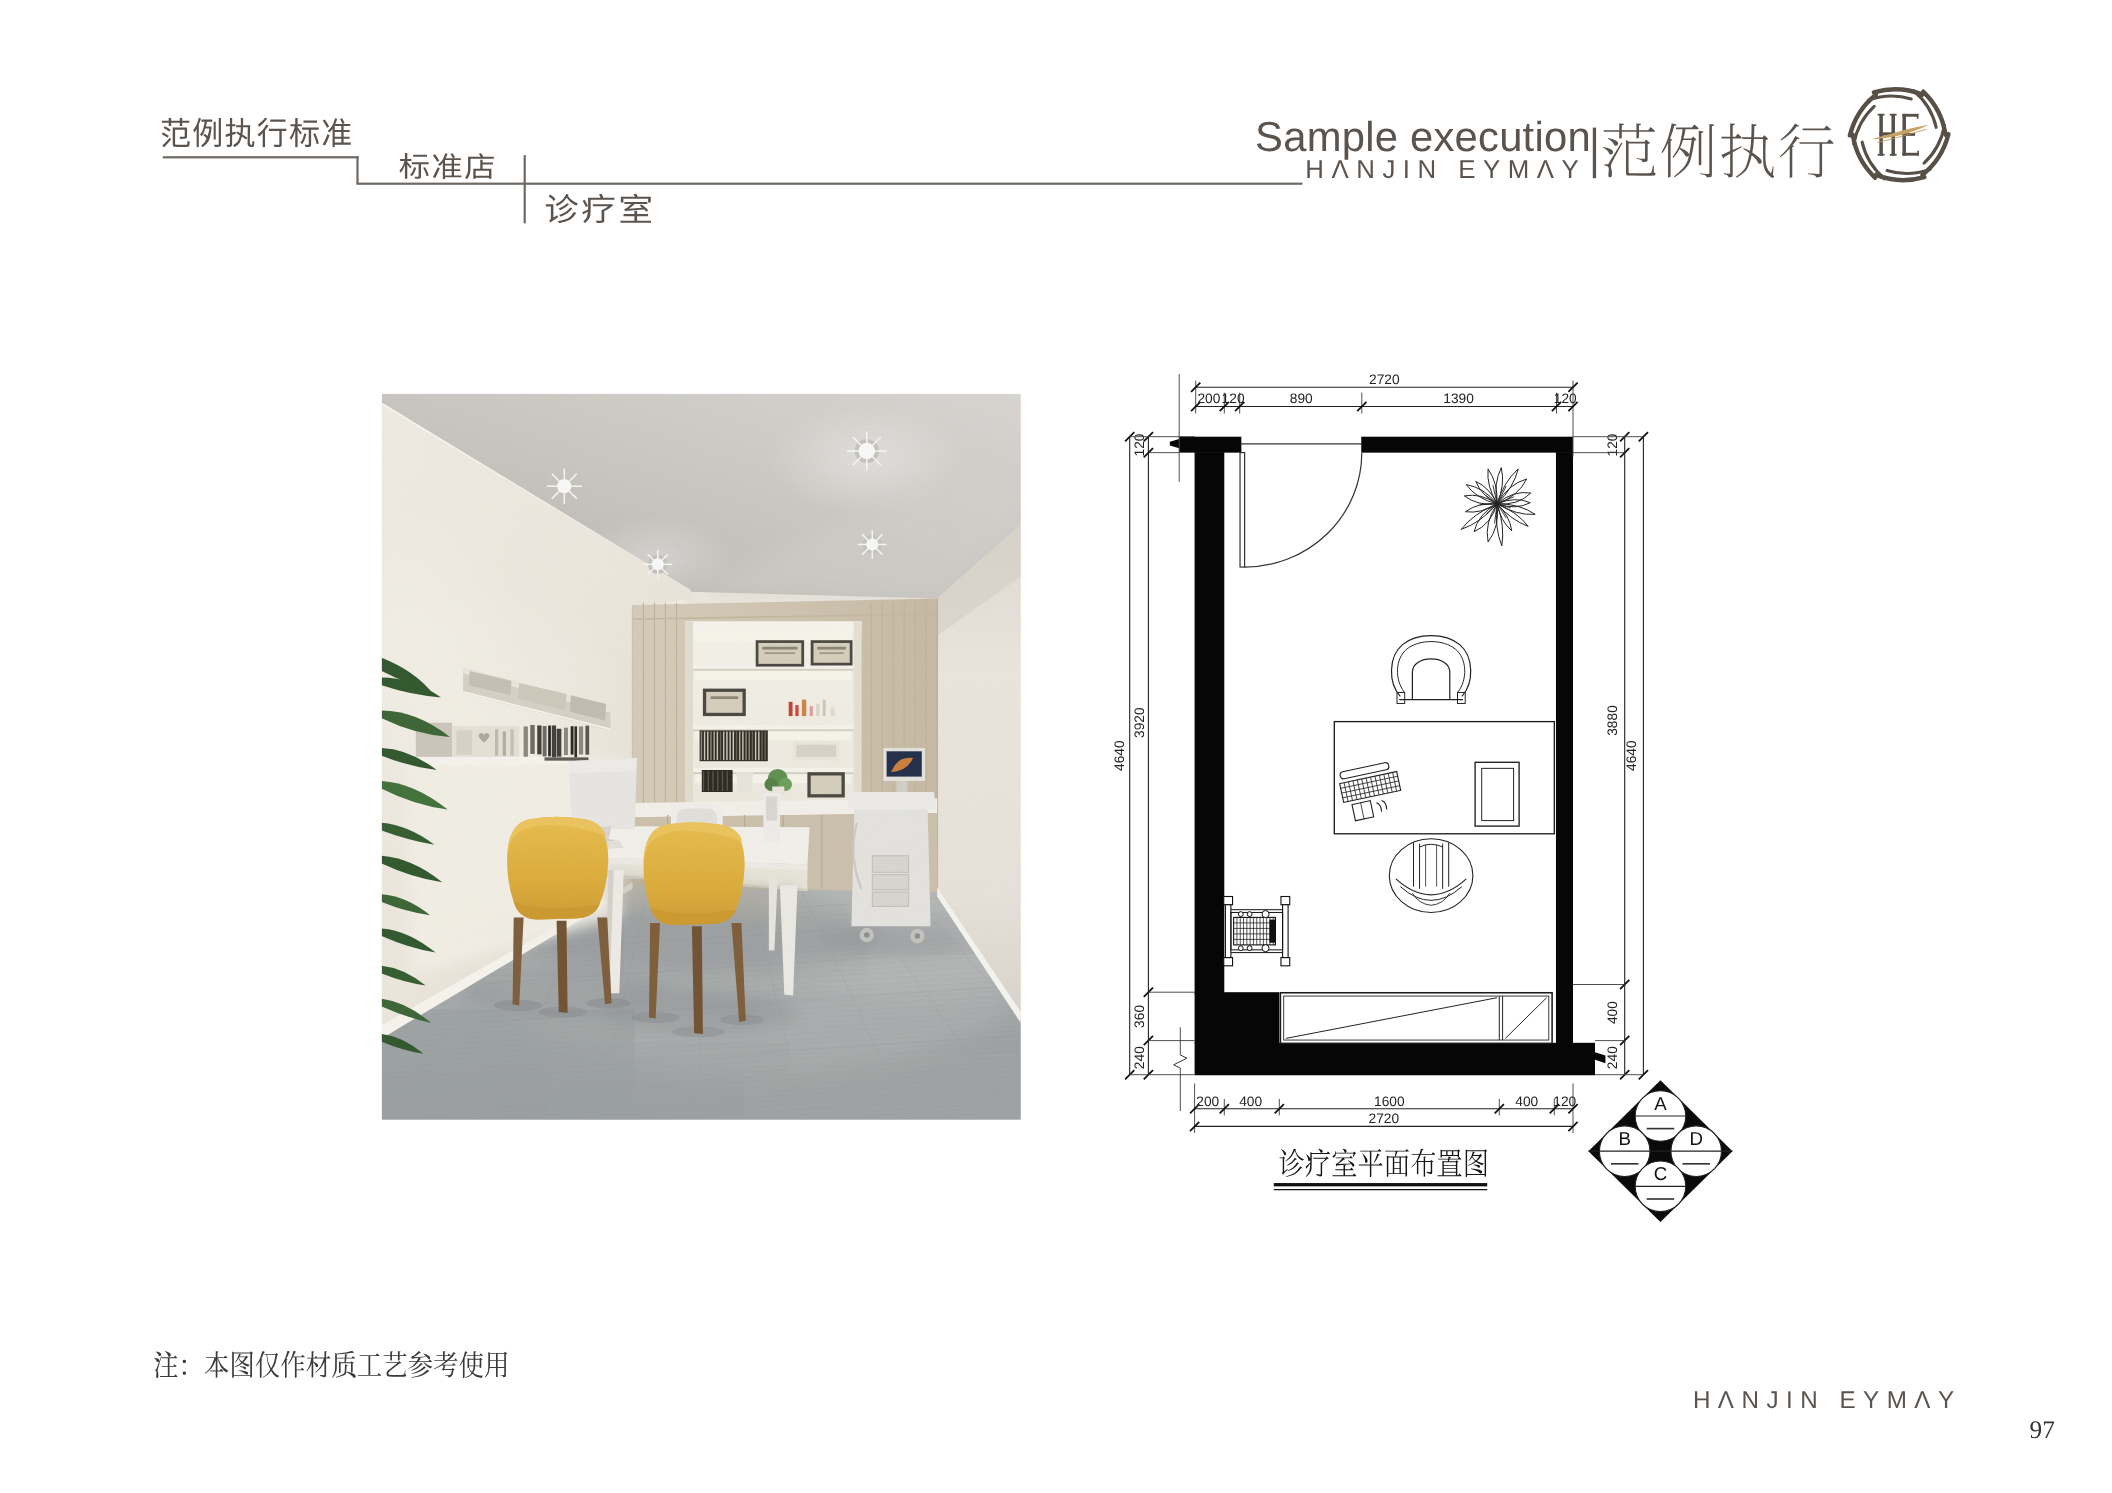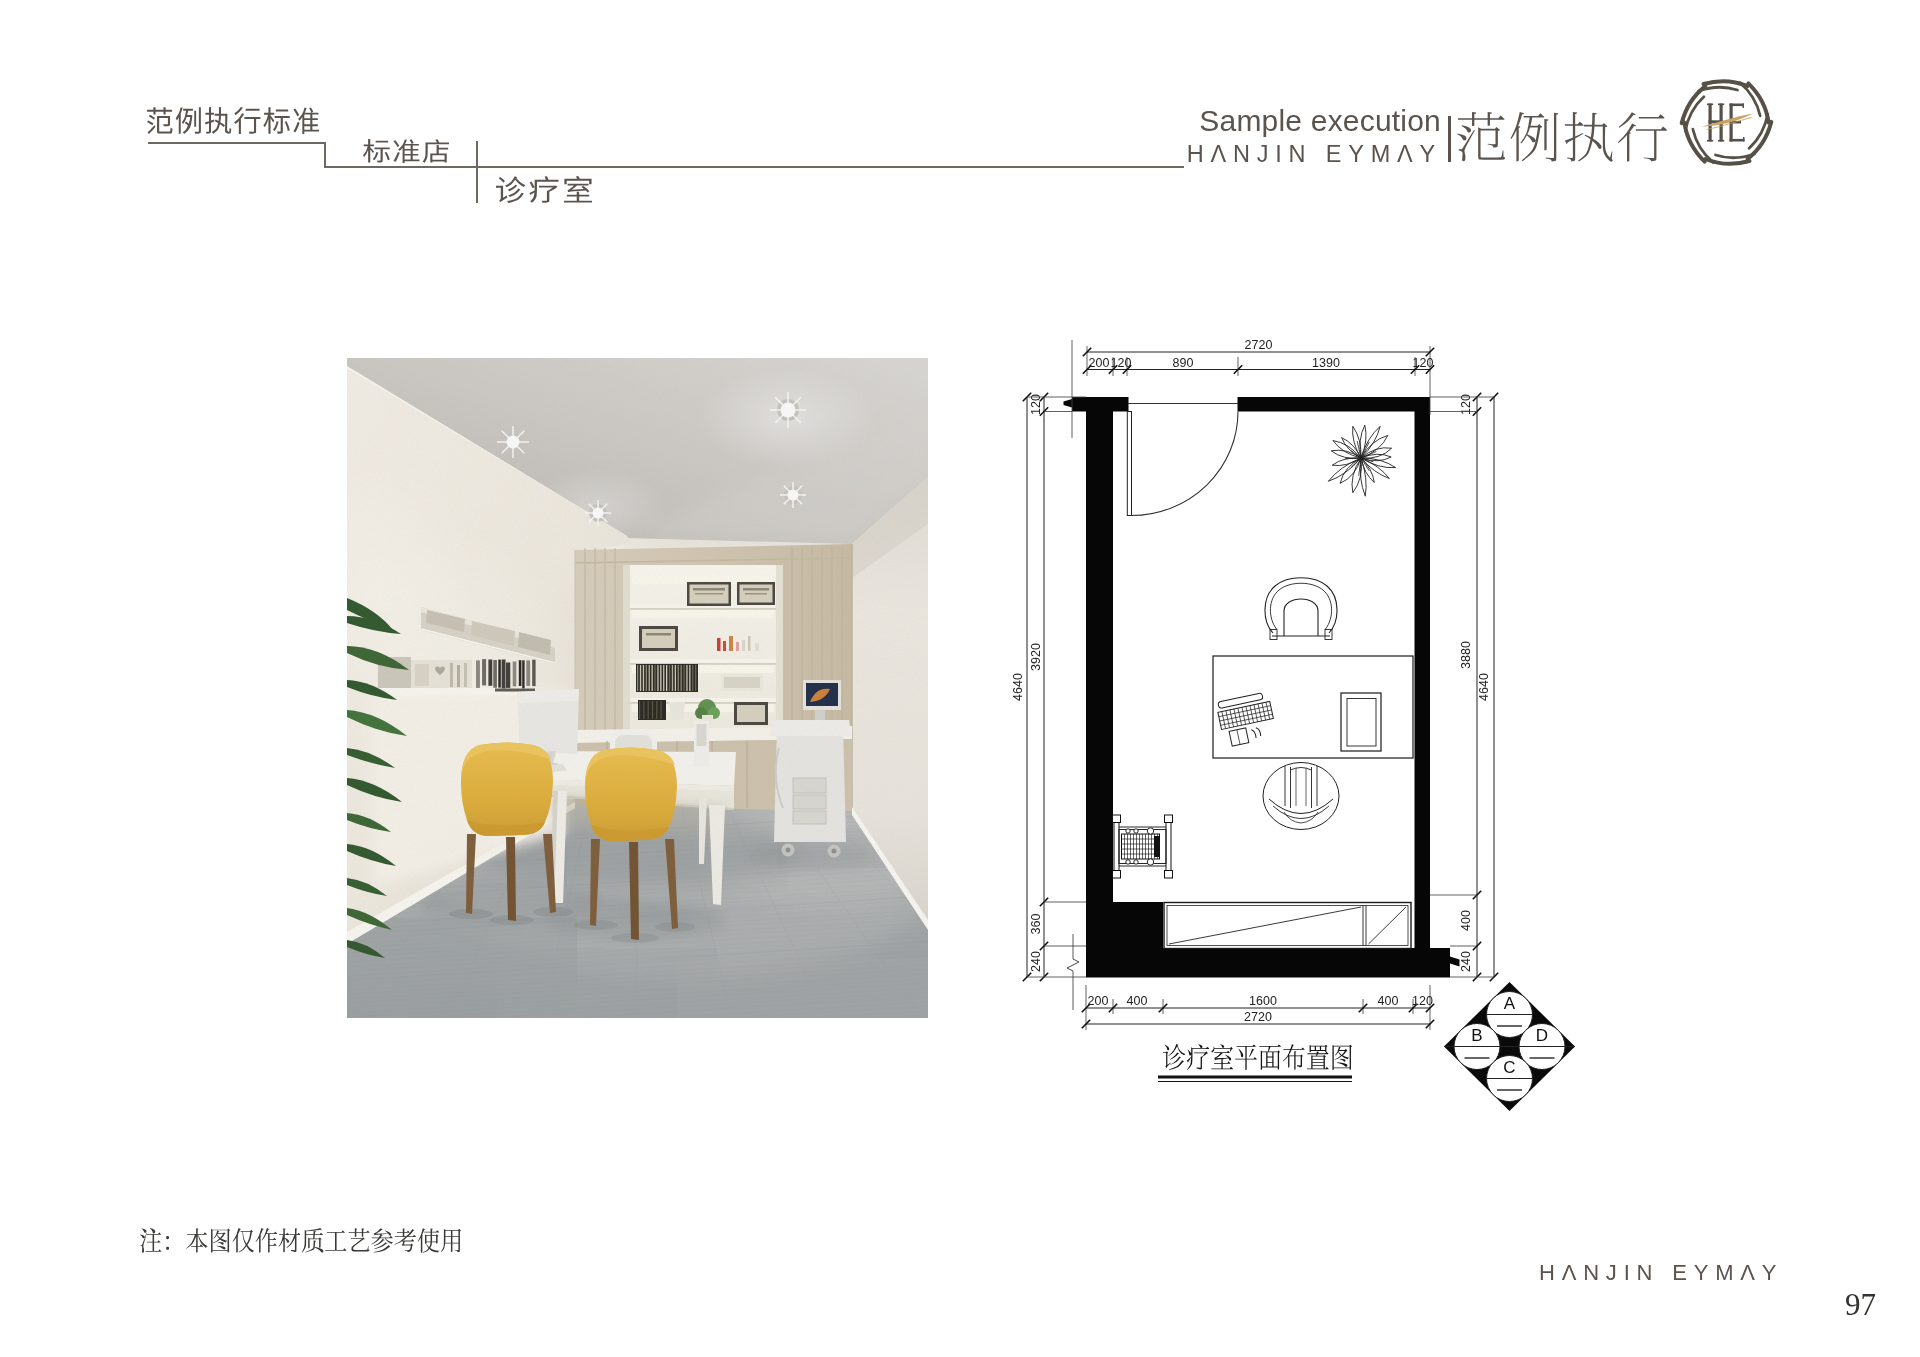--- a/index.html
+++ b/index.html
@@ -28,21 +28,21 @@
       </g>
     </svg>
     <div class="abs" style="left:476px;top:141px;width:2px;height:62px;background:#6e6862"></div>
     <svg style="position:absolute;left:496px;top:176px" width="96" height="27" viewBox="1.28 -24.66 85.17 27.02" preserveAspectRatio="none">
       <g fill="#5b544e">
         <path transform="translate(0.00 0)" d="M3.66 -22.36 Q5.14 -21.05 6.05 -20.13 Q6.97 -19.22 7.78 -18.03 L9.23 -19.62 Q8.36 -20.84 7.42 -21.70 Q6.48 -22.56 5.00 -23.78 L3.66 -22.36 Z M18.53 -15.98 Q16.98 -14.03 15.55 -13.07 Q14.12 -12.11 11.70 -10.98 Q12.20 -10.58 12.47 -10.27 Q12.73 -9.97 13.05 -9.52 Q15.59 -10.84 17.02 -11.92 Q18.44 -13.00 20.23 -15.22 L18.53 -15.98 Z M21.16 -12.05 Q19.23 -9.23 17.45 -7.95 Q15.67 -6.67 12.14 -5.27 Q12.64 -4.83 12.92 -4.50 Q13.20 -4.17 13.52 -3.66 Q17.16 -5.31 18.96 -6.70 Q20.77 -8.08 22.89 -11.23 L21.16 -12.05 Z M24.09 -7.88 Q21.78 -3.66 19.37 -2.26 Q16.95 -0.86 11.03 0.48 Q11.50 1.00 11.75 1.41 Q12.00 1.81 12.25 2.36 Q18.50 0.69 20.95 -0.85 Q23.41 -2.39 26.00 -7.09 L24.09 -7.88 Z M1.28 -15.02 L1.28 -13.00 L5.53 -13.00 L5.53 -3.02 Q5.53 -1.50 5.02 -0.94 Q4.50 -0.38 3.97 0.09 Q4.33 0.41 4.66 0.77 Q5.00 1.12 5.25 1.55 Q5.70 0.98 6.08 0.70 Q6.45 0.41 11.39 -3.22 Q11.19 -3.66 11.04 -4.07 Q10.89 -4.48 10.75 -5.06 L7.58 -2.84 L7.58 -15.02 L1.28 -15.02 Z M17.89 -24.38 Q16.31 -20.67 14.72 -18.89 Q13.12 -17.11 9.23 -14.89 Q9.69 -14.53 10.02 -14.16 Q10.36 -13.80 10.66 -13.39 Q13.77 -15.22 15.07 -16.51 Q16.38 -17.80 18.28 -20.81 Q20.38 -17.94 21.86 -16.53 Q23.34 -15.12 25.92 -13.64 Q26.25 -14.17 26.60 -14.56 Q26.95 -14.95 27.45 -15.36 Q24.55 -16.84 22.90 -18.30 Q21.25 -19.75 19.31 -22.59 L19.84 -23.75 L17.89 -24.38 Z"></path>
         <path transform="translate(30.00 0)" d="M1.17 -18.11 Q2.12 -16.05 2.68 -14.86 Q3.23 -13.67 3.80 -12.39 L5.48 -13.31 Q4.92 -14.55 4.34 -15.81 Q3.75 -17.08 2.77 -19.05 L1.17 -18.11 Z M14.41 -24.05 Q14.80 -23.11 15.01 -22.53 Q15.22 -21.95 15.50 -20.95 L5.56 -20.95 L5.56 -11.97 L5.53 -10.25 Q3.77 -9.25 2.93 -8.77 Q2.09 -8.30 0.86 -7.72 L1.61 -5.80 Q2.80 -6.50 3.44 -6.90 Q4.08 -7.30 5.38 -8.11 Q5.03 -5.08 4.55 -3.46 Q4.08 -1.84 1.59 0.64 Q2.03 0.92 2.42 1.30 Q2.81 1.67 3.16 2.11 Q7.02 -1.73 7.31 -4.70 Q7.61 -7.66 7.61 -11.95 L7.61 -19.00 L26.78 -19.00 L26.78 -20.95 L17.80 -20.95 Q17.48 -22.03 17.23 -22.71 Q16.98 -23.39 16.48 -24.50 L14.41 -24.05 Z M16.42 -9.69 L16.42 -0.39 Q16.42 0.00 16.35 0.05 Q16.28 0.11 15.81 0.12 Q15.31 0.12 14.41 0.14 Q13.52 0.16 11.72 0.11 Q12.00 0.64 12.17 1.05 Q12.34 1.45 12.45 2.00 Q14.78 2.00 15.56 2.00 Q16.34 2.00 17.30 1.73 Q18.28 1.42 18.43 1.14 Q18.58 0.86 18.58 -0.34 L18.58 -8.86 Q21.16 -10.20 22.53 -11.18 Q23.91 -12.16 25.86 -14.00 L24.38 -15.17 L23.91 -15.00 L9.41 -15.00 L9.41 -13.11 L21.80 -13.11 Q20.23 -11.86 19.21 -11.20 Q18.19 -10.53 16.42 -9.69 Z"></path>
         <path transform="translate(60.00 0)" d="M4.17 -6.00 L4.17 -4.14 L12.91 -4.14 L12.91 0.00 L1.64 0.00 L1.64 1.91 L26.45 1.91 L26.45 0.00 L15.06 0.00 L15.06 -4.14 L23.95 -4.14 L23.95 -6.00 L15.06 -6.00 L15.06 -9.00 L12.91 -9.00 L12.91 -6.00 L4.17 -6.00 Z M5.31 -8.55 Q6.19 -8.91 6.84 -8.96 Q7.50 -9.02 20.88 -10.11 Q21.53 -9.44 21.80 -9.09 Q22.08 -8.75 22.47 -8.23 L24.09 -9.44 Q22.95 -10.97 21.75 -12.10 Q20.55 -13.23 18.58 -14.81 L17.05 -13.73 Q17.77 -13.11 18.16 -12.77 Q18.56 -12.44 19.31 -11.70 L8.47 -10.91 Q10.08 -12.14 10.88 -12.88 Q11.67 -13.61 13.16 -15.17 L23.38 -15.17 L23.38 -17.00 L4.84 -17.00 L4.84 -15.17 L10.44 -15.17 Q8.88 -13.50 8.05 -12.79 Q7.22 -12.08 6.59 -11.64 Q5.88 -11.05 5.55 -10.86 Q5.23 -10.67 4.70 -10.58 Q4.92 -10.02 5.06 -9.51 Q5.20 -9.00 5.31 -8.55 Z M12.17 -24.08 Q12.56 -23.42 12.76 -23.02 Q12.95 -22.62 13.27 -21.89 L1.95 -21.89 L1.95 -16.45 L4.00 -16.45 L4.00 -20.00 L23.94 -20.00 L23.94 -16.45 L26.06 -16.45 L26.06 -21.89 L15.61 -21.89 Q15.31 -22.73 15.02 -23.27 Q14.72 -23.81 14.19 -24.66 L12.17 -24.08 Z"></path>
       </g>
     </svg>
-    <div class="abs" style="left:1141px;top:104px;width:300px;text-align:right;font-size:30px;color:#5b544e;letter-spacing:0.2px;white-space:nowrap">Sample execution</div>
+    <div class="abs" style="left:1141px;top:104px;width:300px;text-align:right;font-size:38px;color:#5b544e;letter-spacing:0.2px;white-space:nowrap">Sample execution</div>
     <div class="abs" style="left:1180px;top:141px;width:262px;text-align:right;font-size:23.5px;color:#5b544e;letter-spacing:6.8px;white-space:nowrap">HΛNJIN EYMΛY</div>
     <div class="abs" style="left:1447.5px;top:116px;width:3px;height:46px;background:#5b544e"></div>
     <svg style="position:absolute;left:1457px;top:112px" width="210" height="50" viewBox="2.20 -45.95 215.02 50.50" preserveAspectRatio="none">
       <g fill="#5b544e">
         <path transform="translate(0.00 0)" d="M6.47 -8.28 Q5.88 -8.28 4.91 -8.28 Q3.94 -8.28 3.94 -8.28 L3.94 -7.00 Q5.02 -6.94 5.39 -6.89 Q5.77 -6.84 6.47 -6.42 Q7.66 -5.80 7.82 -4.50 Q7.98 -3.20 7.44 1.41 Q7.50 2.81 7.69 3.28 Q7.88 3.75 8.62 3.75 Q9.98 3.75 10.36 3.16 Q10.73 2.58 10.80 0.70 Q10.95 -2.48 10.41 -3.52 Q9.88 -4.56 9.88 -6.22 Q9.88 -7.31 10.12 -8.00 Q10.36 -8.69 11.02 -10.14 Q11.92 -12.23 14.95 -17.52 Q17.97 -22.81 20.56 -27.75 L19.66 -28.12 Q8.84 -10.91 8.84 -10.91 Q8.84 -10.91 7.83 -9.28 Q7.23 -8.28 7.15 -8.28 Q7.06 -8.28 6.47 -8.28 Z M7.34 -32.47 L6.80 -31.84 Q9.22 -30.53 10.71 -29.16 Q12.20 -27.80 13.06 -25.69 Q16.08 -24.11 16.62 -27.29 Q17.17 -30.47 7.34 -32.47 Z M2.75 -24.17 L2.20 -23.62 Q4.69 -22.38 6.12 -21.12 Q7.55 -19.88 8.42 -17.66 Q11.39 -16.14 11.93 -19.29 Q12.47 -22.44 2.75 -24.17 Z M2.97 -39.56 L3.34 -38.00 L17.59 -38.00 L17.59 -31.84 L17.97 -31.84 Q18.89 -31.84 19.43 -32.04 Q19.97 -32.23 19.97 -32.69 L19.97 -38.00 L33.58 -38.00 L33.58 -31.95 L34.02 -31.95 Q35.25 -32.02 35.60 -32.33 Q35.95 -32.64 35.95 -32.92 L35.95 -38.00 L49.52 -38.00 Q50.27 -38.00 50.54 -38.13 Q50.81 -38.27 50.92 -38.80 Q49.41 -40.27 48.08 -41.32 Q46.75 -42.38 46.75 -42.38 L44.48 -39.56 L35.95 -39.56 L35.95 -44.00 Q37.31 -44.14 37.52 -44.41 Q37.73 -44.69 37.84 -45.44 L33.58 -45.88 L33.58 -39.56 L19.97 -39.56 L19.97 -44.00 Q21.33 -44.14 21.57 -44.41 Q21.81 -44.69 21.92 -45.44 L17.59 -45.88 L17.59 -39.56 L2.97 -39.56 Z M23.86 -29.00 L23.86 -1.34 Q23.86 1.36 24.45 1.77 Q25.05 2.17 29.91 2.17 L38.22 2.22 Q49.41 2.22 50.38 2.05 Q51.34 1.89 51.34 0.50 Q51.34 -0.05 51.18 -0.17 Q51.02 -0.30 49.83 -0.61 L49.73 -7.09 L48.97 -7.09 Q48.44 -4.14 48.19 -2.87 Q47.94 -1.59 47.52 -0.83 Q47.30 -0.41 47.16 -0.33 Q47.03 -0.25 46.22 -0.14 Q45.14 -0.05 43.66 -0.02 Q42.17 0.00 38.17 0.00 L30.02 0.00 Q26.72 0.00 26.51 -0.23 Q26.30 -0.45 26.30 -1.70 L26.30 -27.38 L41.62 -27.38 L41.62 -14.48 Q41.62 -13.72 41.49 -13.55 Q41.36 -13.39 40.39 -13.39 Q39.14 -13.39 36.39 -13.61 Q33.64 -13.83 33.64 -13.83 L33.64 -13.00 Q35.95 -12.77 36.69 -12.53 Q37.42 -12.30 38.17 -11.83 Q38.92 -11.45 39.06 -11.10 Q39.20 -10.75 39.36 -10.00 Q43.58 -10.42 43.82 -11.20 Q44.06 -11.98 44.06 -14.20 L44.06 -26.88 Q45.08 -27.05 45.57 -27.27 Q46.06 -27.48 46.38 -27.86 L42.48 -30.88 L41.14 -29.00 L26.94 -29.00 L23.86 -30.53 L23.86 -29.00 Z"></path>
         <path transform="translate(55.00 0)" d="M36.61 -39.00 L36.61 -7.33 L37.09 -7.33 Q37.95 -7.33 38.47 -7.63 Q38.98 -7.94 38.98 -8.38 L38.98 -37.00 Q40.33 -37.16 40.57 -37.42 Q40.81 -37.69 40.98 -38.39 L36.61 -39.00 Z M46.48 -45.30 L46.48 -0.72 Q46.48 0.22 46.32 0.41 Q46.16 0.61 45.08 0.61 Q43.95 0.61 41.01 0.36 Q38.06 0.11 38.06 0.11 L38.06 1.00 Q40.55 1.28 41.27 1.42 Q42.00 1.56 42.88 2.05 Q43.62 2.55 43.79 2.90 Q43.95 3.25 44.11 4.00 Q48.44 3.52 48.65 2.71 Q48.86 1.91 48.86 -0.44 L48.86 -43.27 Q50.16 -43.42 50.43 -43.70 Q50.70 -43.97 50.86 -44.72 L46.48 -45.30 Z M15.17 -42.00 L15.59 -40.38 L21.59 -40.38 Q20.19 -30.75 18.84 -26.35 Q17.48 -21.95 12.20 -14.80 L12.95 -14.02 Q15.28 -16.66 16.23 -18.06 Q17.17 -19.47 18.67 -22.44 Q20.89 -20.52 22.11 -19.14 Q23.33 -17.77 24.19 -15.78 Q26.89 -14.19 27.62 -16.86 Q28.34 -19.53 19.22 -23.48 Q20.30 -25.69 20.76 -26.84 Q21.22 -28.00 21.97 -30.42 L30.02 -30.42 Q28.28 -17.48 26.10 -11.27 Q23.92 -5.05 13.50 2.88 L14.19 3.70 Q26.50 -4.33 28.53 -10.77 Q30.56 -17.22 32.56 -30.09 Q33.69 -30.20 33.93 -30.29 Q34.17 -30.38 34.61 -30.80 L31.42 -33.83 L29.75 -32.00 L22.41 -32.00 Q23.16 -34.67 23.45 -36.07 Q23.75 -37.47 24.19 -40.38 L35.14 -40.38 Q35.91 -40.38 36.17 -40.51 Q36.44 -40.64 36.55 -41.23 Q34.94 -42.70 33.70 -43.73 Q32.45 -44.75 32.45 -44.75 L30.23 -42.00 L15.17 -42.00 Z M11.50 -45.95 Q9.28 -36.12 7.47 -30.99 Q5.66 -25.86 1.94 -19.19 L2.75 -18.64 Q4.64 -21.23 5.53 -22.80 Q6.42 -24.38 8.03 -27.84 L8.03 3.92 L8.47 3.92 Q9.33 3.92 9.84 3.56 Q10.36 3.20 10.42 2.98 L10.42 -30.03 Q11.33 -30.14 11.60 -30.34 Q11.88 -30.53 12.03 -31.02 L9.83 -31.83 Q11.39 -35.62 12.06 -37.66 Q12.73 -39.70 13.88 -43.62 Q15.06 -43.62 15.38 -43.87 Q15.70 -44.11 15.88 -44.75 L11.50 -45.95 Z"></path>
         <path transform="translate(110.00 0)" d="M35.31 -44.69 L30.77 -45.31 Q30.72 -41.12 30.70 -39.06 Q30.67 -37.00 30.45 -33.00 L21.86 -33.00 L22.34 -31.38 L30.39 -31.38 Q30.12 -27.55 29.96 -25.72 Q29.80 -23.89 29.20 -20.39 Q27.53 -21.28 26.59 -21.73 Q25.64 -22.17 23.48 -23.00 L22.89 -22.33 Q24.72 -21.28 25.77 -20.59 Q26.83 -19.89 28.83 -18.34 Q27.00 -9.36 25.19 -5.59 Q23.38 -1.81 16.19 3.14 L16.95 4.11 Q24.83 -0.66 26.83 -4.31 Q28.83 -7.97 30.94 -16.56 Q33.64 -14.19 34.83 -12.88 Q36.02 -11.58 36.98 -9.25 Q39.95 -7.69 40.30 -10.49 Q40.66 -13.30 31.47 -19.06 Q32.23 -23.00 32.45 -25.05 Q32.66 -27.09 32.94 -31.38 L41.47 -31.38 Q41.41 -17.34 41.59 -9.94 Q41.78 -2.53 47.25 2.33 Q48.75 3.73 49.64 4.14 Q50.53 4.55 51.34 3.62 Q51.78 3.14 51.65 2.82 Q51.52 2.50 50.59 1.31 L51.30 -5.97 L50.59 -6.08 Q50.16 -4.25 49.91 -3.31 Q49.67 -2.38 49.14 -0.66 Q48.92 0.02 48.81 0.07 Q48.70 0.12 48.22 -0.38 Q44.00 -4.48 43.76 -12.22 Q43.52 -19.95 43.95 -30.77 Q45.08 -30.92 45.46 -31.09 Q45.84 -31.27 46.22 -31.64 L42.66 -34.81 L40.98 -33.00 L33.05 -33.00 Q33.20 -36.36 33.26 -38.09 Q33.31 -39.83 33.36 -43.30 Q34.72 -43.45 34.93 -43.70 Q35.14 -43.94 35.31 -44.69 Z M17.86 -36.16 L15.81 -33.61 L13.22 -33.61 L13.22 -44.00 Q14.52 -44.16 14.79 -44.40 Q15.06 -44.64 15.22 -45.39 L10.84 -45.94 L10.84 -33.61 L2.53 -33.61 L2.97 -32.00 L10.84 -32.00 L10.84 -20.31 Q7.23 -18.77 5.77 -18.16 Q4.31 -17.55 2.64 -17.00 L4.47 -13.64 Q4.95 -13.86 5.15 -14.13 Q5.34 -14.41 5.45 -15.02 L10.84 -17.94 L10.84 -0.58 Q10.84 0.19 10.73 0.30 Q10.62 0.41 9.77 0.41 Q9.02 0.41 7.02 0.24 Q5.02 0.08 5.02 0.08 L5.02 1.00 Q6.75 1.23 7.29 1.37 Q7.83 1.50 8.42 2.00 Q9.02 2.44 9.09 2.82 Q9.17 3.20 9.28 3.92 Q12.84 3.53 13.03 2.79 Q13.22 2.05 13.22 -0.30 L13.22 -19.27 L21.53 -23.89 L21.22 -24.78 L13.22 -21.30 L13.22 -32.00 L20.25 -32.00 Q21.00 -32.00 21.24 -32.13 Q21.48 -32.27 21.64 -32.86 Q20.19 -34.33 19.02 -35.24 Q17.86 -36.16 17.86 -36.16 Z"></path>
         <path transform="translate(165.00 0)" d="M16.19 -45.77 Q13.39 -41.22 10.63 -38.02 Q7.88 -34.83 2.75 -30.83 L3.39 -30.08 Q9.17 -33.70 12.06 -36.43 Q14.95 -39.16 18.03 -43.16 Q19.27 -42.88 19.51 -42.96 Q19.75 -43.05 20.08 -43.61 L16.19 -45.77 Z M23.11 -41.00 L23.48 -39.38 L48.27 -39.38 Q48.97 -39.38 49.24 -39.51 Q49.52 -39.64 49.62 -40.23 Q48.11 -41.77 46.81 -42.77 Q45.52 -43.77 45.52 -43.77 L43.36 -41.00 L23.11 -41.00 Z M16.47 -34.30 Q13.55 -28.67 10.60 -24.65 Q7.66 -20.62 1.88 -15.31 L2.53 -14.59 Q5.61 -16.94 7.12 -18.36 Q8.62 -19.78 11.28 -22.69 L11.28 4.16 L11.70 4.16 Q12.62 4.16 13.11 3.81 Q13.59 3.47 13.66 3.20 L13.66 -24.03 Q14.52 -24.14 14.79 -24.34 Q15.06 -24.53 15.28 -24.98 L13.81 -25.59 Q15.70 -27.80 16.48 -28.85 Q17.27 -29.91 18.45 -31.75 Q19.75 -31.48 19.97 -31.56 Q20.19 -31.64 20.52 -32.23 L16.47 -34.30 Z M20.19 -28.56 L20.62 -27.00 L39.03 -27.00 L39.03 -0.67 Q39.03 0.27 38.84 0.44 Q38.66 0.61 37.42 0.61 Q35.95 0.61 32.23 0.33 Q28.50 0.05 28.50 0.05 L28.50 0.88 Q31.58 1.19 32.55 1.38 Q33.53 1.56 34.50 2.05 Q35.31 2.50 35.55 2.88 Q35.80 3.25 35.91 4.00 Q40.81 3.52 41.11 2.62 Q41.41 1.73 41.41 -0.56 L41.41 -27.00 L50.86 -27.00 Q51.61 -27.00 51.86 -27.13 Q52.11 -27.27 52.22 -27.80 Q50.70 -29.31 49.43 -30.29 Q48.16 -31.27 48.16 -31.27 L45.95 -28.56 L20.19 -28.56 Z"></path>
       </g>
     </svg>
@@ -738,13 +738,13 @@
         <path transform="translate(168.00 0)" d="M15.50 -8.30 L13.00 -8.98 Q12.83 -3.45 12.55 -1.98 Q12.28 -0.50 4.34 1.84 L4.53 2.33 Q13.66 0.33 13.91 -1.27 Q14.16 -2.86 14.58 -7.80 Q15.11 -7.80 15.26 -7.91 Q15.41 -8.03 15.50 -8.30 Z M14.06 -2.92 L13.86 -2.59 Q16.27 -1.52 17.99 -0.41 Q19.72 0.69 21.19 2.30 Q23.22 2.86 23.09 0.80 Q22.97 -1.27 14.06 -2.92 Z M21.50 -18.73 L19.86 -20.52 Q16.53 -19.56 13.44 -19.02 Q10.34 -18.48 5.33 -18.00 L3.72 -18.58 L3.72 -11.94 Q3.72 -7.19 3.57 -4.59 Q3.42 -2.00 0.83 2.30 L1.19 2.55 Q4.98 -1.59 5.12 -4.57 Q5.27 -7.55 5.27 -11.94 L5.27 -14.00 L12.72 -14.00 L12.50 -10.69 L8.94 -10.69 L7.31 -11.53 L7.31 -1.61 L7.55 -1.61 Q8.17 -1.61 8.50 -1.80 Q8.83 -2.00 8.83 -2.14 L8.83 -10.00 L18.67 -10.00 L18.67 -2.05 L18.91 -2.05 Q19.41 -2.05 19.80 -2.23 Q20.20 -2.42 20.22 -2.58 L20.22 -9.69 Q20.70 -9.80 20.90 -9.90 Q21.09 -10.00 21.27 -10.19 L19.31 -11.73 L18.42 -10.69 L13.80 -10.69 L14.25 -14.00 L21.95 -14.00 Q22.30 -14.00 22.41 -14.05 Q22.53 -14.11 22.61 -14.38 Q21.78 -15.08 21.12 -15.56 Q20.47 -16.05 20.47 -16.05 L19.34 -14.69 L14.34 -14.69 L14.58 -17.00 Q15.09 -16.80 15.23 -16.92 Q15.36 -17.05 15.42 -17.38 L12.92 -17.62 L12.77 -14.69 L5.27 -14.69 L5.27 -17.48 Q10.48 -17.61 13.39 -17.91 Q16.30 -18.20 20.28 -18.81 Q20.84 -18.53 21.06 -18.52 Q21.28 -18.50 21.50 -18.73 Z"></path>
         <path transform="translate(192.00 0)" d="M1.00 0.00 L1.22 0.70 L22.44 0.70 Q22.77 0.70 22.89 0.64 Q23.02 0.58 23.08 0.31 Q22.19 -0.50 21.48 -1.09 Q20.78 -1.67 20.78 -1.67 L19.53 0.00 L12.77 0.00 L12.77 -16.00 L20.80 -16.00 Q21.16 -16.00 21.28 -16.05 Q21.41 -16.11 21.47 -16.38 Q20.59 -17.19 19.88 -17.77 Q19.17 -18.34 19.17 -18.34 L17.89 -16.72 L2.62 -16.72 L2.84 -16.00 L11.12 -16.00 L11.12 0.00 L1.00 0.00 Z"></path>
         <path transform="translate(216.00 0)" d="M7.67 -16.72 L1.23 -16.72 L1.41 -16.00 L7.67 -16.00 L7.67 -12.20 L7.94 -12.20 Q8.52 -12.20 8.88 -12.34 Q9.23 -12.47 9.23 -12.73 L9.23 -16.00 L14.89 -16.00 L14.89 -12.28 L15.16 -12.28 Q15.91 -12.28 16.18 -12.45 Q16.45 -12.62 16.45 -12.84 L16.45 -16.00 L22.39 -16.00 Q22.75 -16.00 22.87 -16.05 Q22.98 -16.11 23.02 -16.38 Q22.30 -17.11 21.61 -17.67 Q20.92 -18.23 20.92 -18.23 L19.75 -16.72 L16.45 -16.72 L16.45 -19.22 Q17.06 -19.33 17.16 -19.45 Q17.25 -19.56 17.30 -19.91 L14.89 -20.17 L14.89 -16.72 L9.23 -16.72 L9.23 -19.22 Q9.83 -19.33 9.94 -19.45 Q10.05 -19.56 10.08 -19.91 L7.67 -20.17 L7.67 -16.72 Z M15.41 -11.00 L3.47 -11.00 L3.69 -10.30 L14.70 -10.30 Q8.16 -5.44 5.97 -4.25 Q3.78 -3.06 4.09 -0.83 Q4.31 0.88 5.21 1.17 Q6.11 1.47 9.78 1.47 L17.30 1.47 Q21.00 1.47 21.86 1.29 Q22.72 1.11 22.72 0.30 Q22.72 -0.06 22.61 -0.11 Q22.50 -0.16 21.78 -0.34 L21.88 -3.97 L21.56 -4.02 Q21.27 -2.38 21.12 -1.77 Q20.97 -1.16 20.59 -0.52 Q20.34 -0.16 20.14 -0.08 Q19.94 0.00 17.33 0.00 L9.83 0.00 Q7.27 0.00 6.64 -0.14 Q6.02 -0.28 5.88 -1.09 Q5.70 -2.31 7.48 -3.61 Q9.25 -4.91 16.86 -9.97 Q17.52 -9.97 17.67 -10.02 Q17.83 -10.08 18.05 -10.22 L16.23 -11.95 L15.41 -11.00 Z"></path>
         <path transform="translate(240.00 0)" d="M20.48 -2.86 L18.73 -4.53 Q15.47 -1.47 12.17 -0.20 Q8.88 1.08 3.30 2.02 L3.42 2.45 Q9.36 2.03 12.72 0.97 Q16.08 -0.09 19.58 -2.86 Q20.02 -2.66 20.17 -2.66 Q20.33 -2.67 20.48 -2.86 Z M17.39 -6.00 L15.64 -7.31 Q13.09 -4.95 10.58 -3.69 Q8.06 -2.42 3.88 -1.12 L4.05 -0.69 Q8.56 -1.56 11.18 -2.65 Q13.80 -3.73 16.55 -5.94 Q16.94 -5.77 17.09 -5.78 Q17.25 -5.80 17.39 -6.00 Z M14.52 -9.16 L12.62 -10.39 Q10.72 -7.98 8.81 -6.72 Q6.91 -5.45 3.52 -4.09 L3.69 -3.66 Q7.45 -4.69 9.49 -5.78 Q11.53 -6.88 13.67 -9.06 Q14.08 -8.92 14.23 -8.95 Q14.39 -8.97 14.52 -9.16 Z M15.00 -18.23 L14.75 -17.97 Q15.62 -17.39 16.15 -16.95 Q16.67 -16.52 17.53 -15.59 Q12.88 -15.39 10.66 -15.30 Q8.44 -15.22 5.61 -15.17 Q7.84 -16.20 9.02 -16.94 Q10.19 -17.67 11.61 -18.84 Q12.16 -18.70 12.31 -18.81 Q12.47 -18.92 12.59 -19.16 L10.41 -20.36 Q9.19 -19.08 7.70 -17.83 Q6.20 -16.58 3.91 -15.66 Q3.69 -15.58 3.48 -15.55 Q3.28 -15.52 3.28 -15.52 L4.39 -13.42 Q4.53 -13.50 4.59 -13.59 Q4.66 -13.67 4.77 -13.92 L10.12 -14.53 Q9.69 -13.58 9.41 -13.11 Q9.14 -12.64 8.48 -11.69 L1.12 -11.69 L1.34 -11.00 L7.91 -11.00 Q6.05 -8.88 4.80 -7.88 Q3.55 -6.88 0.78 -5.52 L1.00 -5.16 Q4.67 -6.50 6.23 -7.61 Q7.80 -8.72 9.98 -11.00 L14.75 -11.00 Q16.41 -8.55 17.80 -7.59 Q19.19 -6.62 21.95 -5.52 Q22.14 -6.27 22.40 -6.49 Q22.66 -6.72 23.28 -6.81 L23.30 -7.06 Q20.59 -7.73 18.95 -8.45 Q17.30 -9.17 15.41 -11.00 L22.31 -11.00 Q22.66 -11.00 22.76 -11.05 Q22.86 -11.11 22.94 -11.38 Q22.12 -12.19 21.48 -12.76 Q20.84 -13.33 20.84 -13.33 L19.70 -11.69 L10.58 -11.69 Q10.98 -12.27 11.18 -12.55 Q11.38 -12.84 11.69 -13.41 Q12.25 -13.27 12.36 -13.34 Q12.47 -13.41 12.62 -13.70 L10.98 -14.62 Q13.75 -14.84 14.95 -15.02 Q16.14 -15.19 18.05 -15.48 Q18.55 -14.88 18.75 -14.58 Q18.95 -14.28 19.19 -13.75 Q20.97 -12.70 21.23 -14.53 Q21.50 -16.36 15.00 -18.23 Z"></path>
         <path transform="translate(264.00 0)" d="M21.06 -14.14 L20.02 -12.72 L15.14 -12.72 Q17.30 -14.44 18.21 -15.34 Q19.12 -16.25 20.52 -18.14 Q21.05 -17.91 21.18 -17.94 Q21.31 -17.97 21.52 -18.20 L19.39 -19.48 Q17.83 -17.31 16.70 -16.11 Q15.56 -14.91 12.88 -12.72 L10.97 -12.72 L10.97 -16.00 L16.05 -16.00 Q16.39 -16.00 16.51 -16.05 Q16.62 -16.11 16.67 -16.38 Q15.95 -17.14 15.37 -17.67 Q14.78 -18.20 14.78 -18.20 L13.72 -16.72 L10.97 -16.72 L10.97 -19.27 Q11.52 -19.34 11.61 -19.45 Q11.70 -19.56 11.75 -19.88 L9.38 -20.14 L9.38 -16.72 L3.23 -16.72 L3.42 -16.00 L9.38 -16.00 L9.38 -12.72 L1.09 -12.72 L1.31 -12.00 L11.94 -12.00 Q8.66 -9.31 6.73 -8.14 Q4.80 -6.97 0.73 -5.25 L0.91 -4.88 Q3.41 -5.70 4.60 -6.23 Q5.80 -6.75 8.03 -8.00 L9.86 -8.00 Q9.67 -7.23 9.52 -6.70 Q9.36 -6.16 9.06 -5.31 Q8.70 -5.17 8.52 -5.09 Q8.33 -5.02 8.08 -4.84 L9.73 -3.59 L10.50 -4.27 L17.73 -4.27 Q17.38 -2.17 17.05 -1.33 Q16.72 -0.48 16.12 -0.11 Q15.83 0.09 15.73 0.10 Q15.62 0.11 15.14 0.11 Q14.58 0.27 13.55 0.19 Q12.52 0.11 11.39 0.00 L11.38 0.42 Q12.42 0.58 12.96 0.71 Q13.50 0.84 13.89 1.16 Q14.27 1.17 14.32 1.38 Q14.38 1.59 14.38 2.00 Q15.45 2.00 15.91 1.90 Q16.36 1.80 17.02 1.33 Q18.09 0.56 18.52 -0.49 Q18.95 -1.55 19.30 -4.12 Q19.80 -4.14 19.95 -4.20 Q20.11 -4.27 20.28 -4.44 L18.47 -6.00 L17.56 -5.00 L10.55 -5.00 L11.47 -8.00 L20.61 -8.00 Q20.92 -8.00 21.04 -8.05 Q21.16 -8.11 21.23 -8.38 Q20.47 -9.16 19.83 -9.69 Q19.19 -10.22 19.19 -10.22 L18.06 -8.72 L9.41 -8.72 Q11.11 -9.73 11.91 -10.28 Q12.72 -10.83 14.17 -12.00 L22.41 -12.00 Q22.75 -12.00 22.86 -12.05 Q22.97 -12.11 23.03 -12.38 Q22.30 -13.12 21.68 -13.63 Q21.06 -14.14 21.06 -14.14 Z"></path>
         <path transform="translate(288.00 0)" d="M14.20 -20.14 L14.20 -17.00 L7.55 -17.00 L7.75 -16.30 L14.20 -16.30 L14.20 -13.72 L10.09 -13.72 L8.44 -14.42 L8.44 -5.89 L8.69 -5.89 Q9.31 -5.89 9.65 -6.07 Q9.98 -6.25 9.98 -6.42 L9.98 -7.30 L14.12 -7.30 Q13.98 -5.52 13.77 -4.75 Q13.55 -3.98 12.77 -2.66 Q11.64 -3.53 11.18 -4.07 Q10.72 -4.61 10.08 -5.84 L9.69 -5.61 Q10.31 -4.11 10.72 -3.47 Q11.12 -2.83 12.14 -1.75 Q10.86 -0.11 9.89 0.53 Q8.92 1.17 6.09 2.12 L6.28 2.53 Q9.36 1.70 10.44 1.15 Q11.52 0.59 13.00 -0.94 Q15.16 0.95 16.63 1.48 Q18.11 2.02 21.88 2.50 Q22.03 1.70 22.32 1.44 Q22.61 1.17 23.28 1.00 L23.28 0.75 Q19.53 0.55 17.90 0.10 Q16.27 -0.34 13.81 -1.89 Q14.92 -3.42 15.20 -4.32 Q15.47 -5.22 15.67 -7.30 L19.91 -7.30 L19.91 -5.98 L20.12 -5.98 Q20.66 -5.98 21.05 -6.19 Q21.45 -6.39 21.47 -6.55 L21.47 -12.64 Q21.94 -12.75 22.12 -12.88 Q22.31 -13.00 22.48 -13.19 L20.53 -14.64 L19.67 -13.72 L15.77 -13.72 L15.77 -16.30 L22.44 -16.30 Q22.77 -16.30 22.89 -16.36 Q23.02 -16.42 23.08 -16.69 Q22.23 -17.39 21.59 -17.87 Q20.95 -18.34 20.95 -18.34 L19.77 -17.00 L15.77 -17.00 L15.77 -19.20 Q16.36 -19.30 16.45 -19.41 Q16.55 -19.53 16.61 -19.88 L14.20 -20.14 Z M19.91 -8.00 L15.73 -8.00 L15.77 -9.06 L15.77 -13.00 L19.91 -13.00 L19.91 -8.00 Z M9.98 -8.00 L9.98 -13.00 L14.20 -13.00 L14.20 -9.03 L14.17 -8.00 L9.98 -8.00 Z M6.16 -20.20 Q4.95 -15.83 3.91 -13.42 Q2.88 -11.02 0.81 -7.75 L1.17 -7.52 Q2.20 -8.62 2.70 -9.34 Q3.20 -10.05 4.12 -11.64 L4.12 2.53 L4.41 2.53 Q5.02 2.53 5.34 2.33 Q5.66 2.12 5.69 2.02 L5.69 -13.28 Q6.09 -13.33 6.20 -13.41 Q6.31 -13.50 6.38 -13.72 L5.44 -14.05 Q6.31 -15.64 6.70 -16.48 Q7.08 -17.31 7.72 -18.94 Q8.25 -18.92 8.41 -19.02 Q8.56 -19.11 8.66 -19.39 L6.16 -20.20 Z"></path>
         <path transform="translate(312.00 0)" d="M5.61 -12.00 L11.33 -12.00 L11.33 -6.72 L5.42 -6.72 Q5.58 -8.17 5.59 -8.89 Q5.61 -9.61 5.61 -10.97 L5.61 -12.00 Z M5.61 -12.69 L5.61 -18.00 L11.33 -18.00 L11.33 -12.69 L5.61 -12.69 Z M4.03 -18.69 L4.03 -10.94 Q4.03 -6.16 3.86 -3.95 Q3.69 -1.73 0.91 1.81 L1.27 2.08 Q3.83 -0.20 4.37 -1.63 Q4.91 -3.06 5.33 -6.00 L11.33 -6.00 L11.33 1.86 L11.56 1.86 Q12.36 1.86 12.62 1.67 Q12.88 1.48 12.88 1.36 L12.88 -6.00 L19.08 -6.00 L19.08 -0.48 Q19.08 -0.09 19.01 -0.02 Q18.94 0.06 18.45 0.06 Q17.95 0.06 16.66 -0.04 Q15.38 -0.14 15.38 -0.14 L15.38 0.23 Q16.50 0.41 16.81 0.50 Q17.12 0.59 17.52 0.83 Q17.84 1.09 17.92 1.31 Q18.00 1.53 18.05 2.00 Q20.38 1.77 20.51 1.36 Q20.64 0.95 20.64 -0.30 L20.64 -17.58 Q21.16 -17.70 21.38 -17.82 Q21.59 -17.94 21.77 -18.16 L19.66 -19.80 L18.81 -18.69 L5.89 -18.69 L4.03 -19.53 L4.03 -18.69 Z M19.08 -12.00 L19.08 -6.72 L12.88 -6.72 L12.88 -12.00 L19.08 -12.00 Z M19.08 -12.69 L12.88 -12.69 L12.88 -18.00 L19.08 -18.00 L19.08 -12.69 Z"></path>
       </g>
     </svg>
     <div class="abs" style="left:1539px;top:1260px;width:250px;font-size:22px;color:#5a534e;letter-spacing:6.8px;white-space:nowrap">HΛNJIN EYMΛY</div>
-    <div class="abs" style="left:1845px;top:1287px;font-family:'Liberation Serif',serif;font-size:31px;color:#33322f">97</div>
+    <div class="abs" style="left:1845px;top:1287px;font-family:'Liberation Serif',serif;font-size:23px;color:#33322f">97</div>
   </div>
 </body></html>

